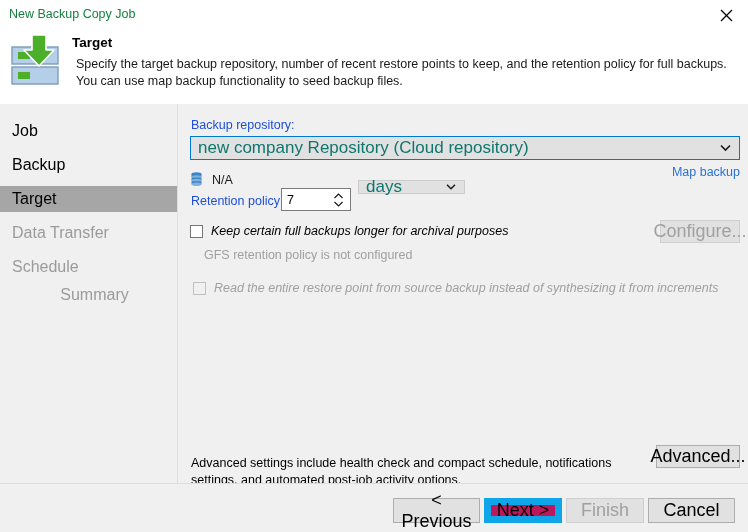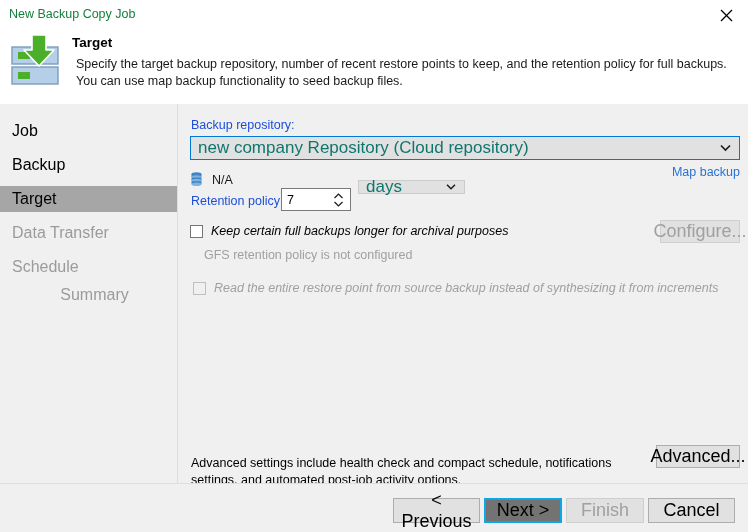--- a/index.html
+++ b/index.html
@@ -234,22 +234,22 @@
     justify-content: center;
     cursor: default;
     padding: 0;
   }
   .btn.disabled {
     color: #a0a0a0;
     border: 1px solid #cfcfcf;
     background: #e1e1e1;
   }
   .btn.default {
-    border: 2px solid #0ea5e9;
-    background: #737373;
+    border: 7px solid #0ea5e9;
+    background: #be185d;
   }
 
   .advanced-note {
     position: absolute;
     left: 191px; top: 443px;
     width: 455px;
     font-size: 12.5px;
     line-height: 17px;
     color: #000000;
   }

